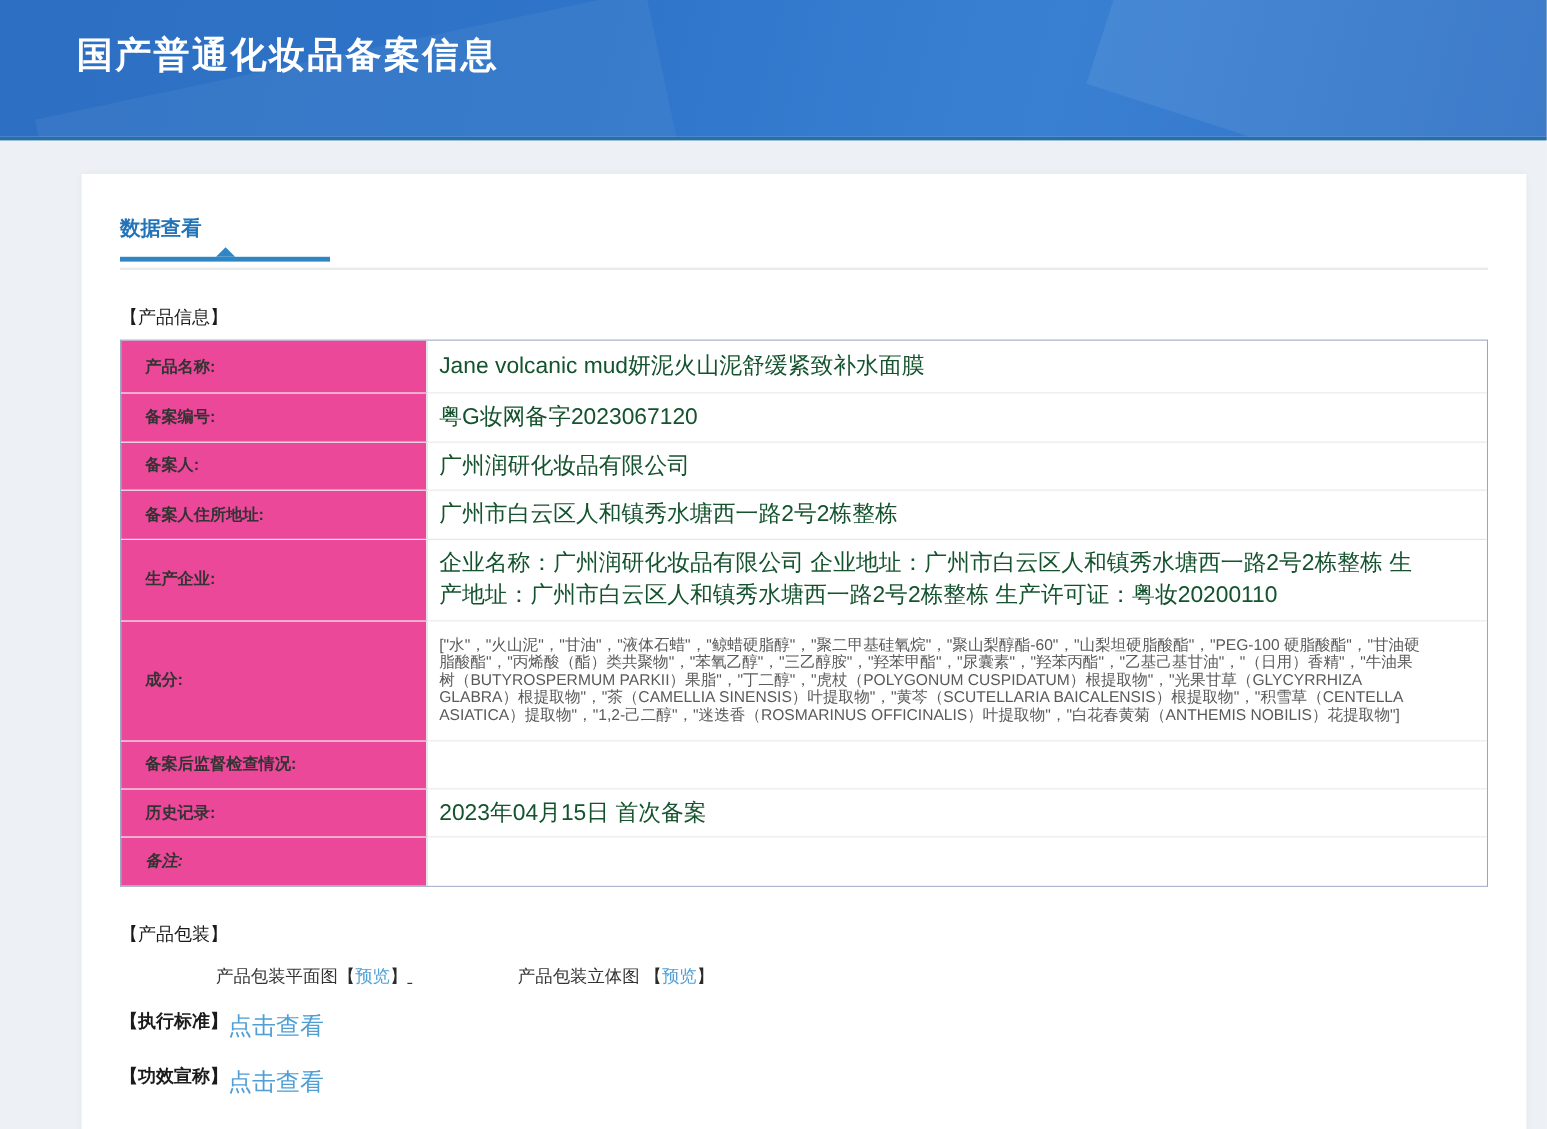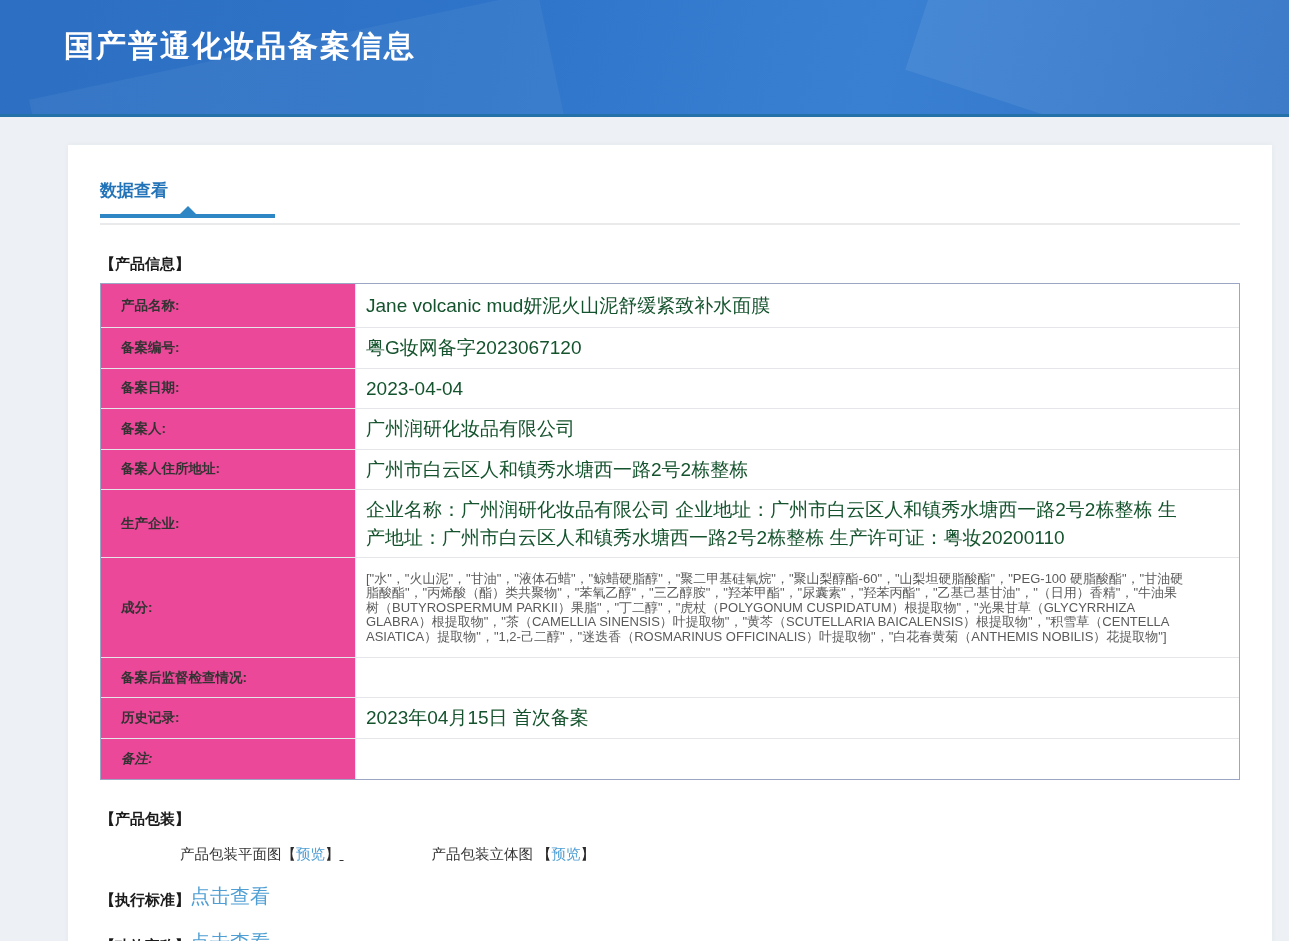--- a/index.html
+++ b/index.html
@@ -63,21 +63,21 @@
     position:absolute; left:50%; bottom:2px;
     margin-left:-8px;
     width:0; height:0;
     border-left:8px solid transparent;
     border-right:8px solid transparent;
     border-bottom:8px solid #2e86c4;
   }
   
   .section-title {
     font-size:15px;
-    font-weight:bold;
+    font-weight:normal;
     color:#1b1b1b;
     margin-top:30px;
   }
   
   .info-table {
     margin-top:9px;
     border:1px solid #9aa6c4;
     width:100%;
   }
   .info-row {
@@ -126,21 +126,21 @@
   .bracket { color:#2b2b2b; }
   .link-blue {
     color:#4f9fd4;
     text-decoration:none;
     cursor:pointer;
   }
   .std-line {
     margin-top:19px;
     font-size:15px;
     display:flex;
-    align-items:flex-end;
+    align-items:flex-start;
   }
   .std-line .section-inline-title {
     font-weight:bold; color:#1b1b1b; font-size:15px;
   }
   .std-line .link-blue { font-size:20px; }
 </style>
 </head>
 <body>
 
 <header class="page-header">
@@ -162,24 +162,20 @@
   <div class="section-title">【产品信息】</div>
 
   <div class="info-table">
     <div class="info-row h44">
       <div class="cell-label">产品名称:</div>
       <div class="cell-value">Jane volcanic mud妍泥火山泥舒缓紧致补水面膜</div>
     </div>
     <div class="info-row">
       <div class="cell-label">备案编号:</div>
       <div class="cell-value">粤G妆网备字2023067120</div>
-    </div>
-    <div class="info-row">
-      <div class="cell-label">备案日期:</div>
-      <div class="cell-value">2023-04-04</div>
     </div>
     <div class="info-row">
       <div class="cell-label">备案人:</div>
       <div class="cell-value">广州润研化妆品有限公司</div>
     </div>
     <div class="info-row">
       <div class="cell-label">备案人住所地址:</div>
       <div class="cell-value">广州市白云区人和镇秀水塘西一路2号2栋整栋</div>
     </div>
     <div class="info-row h48">

